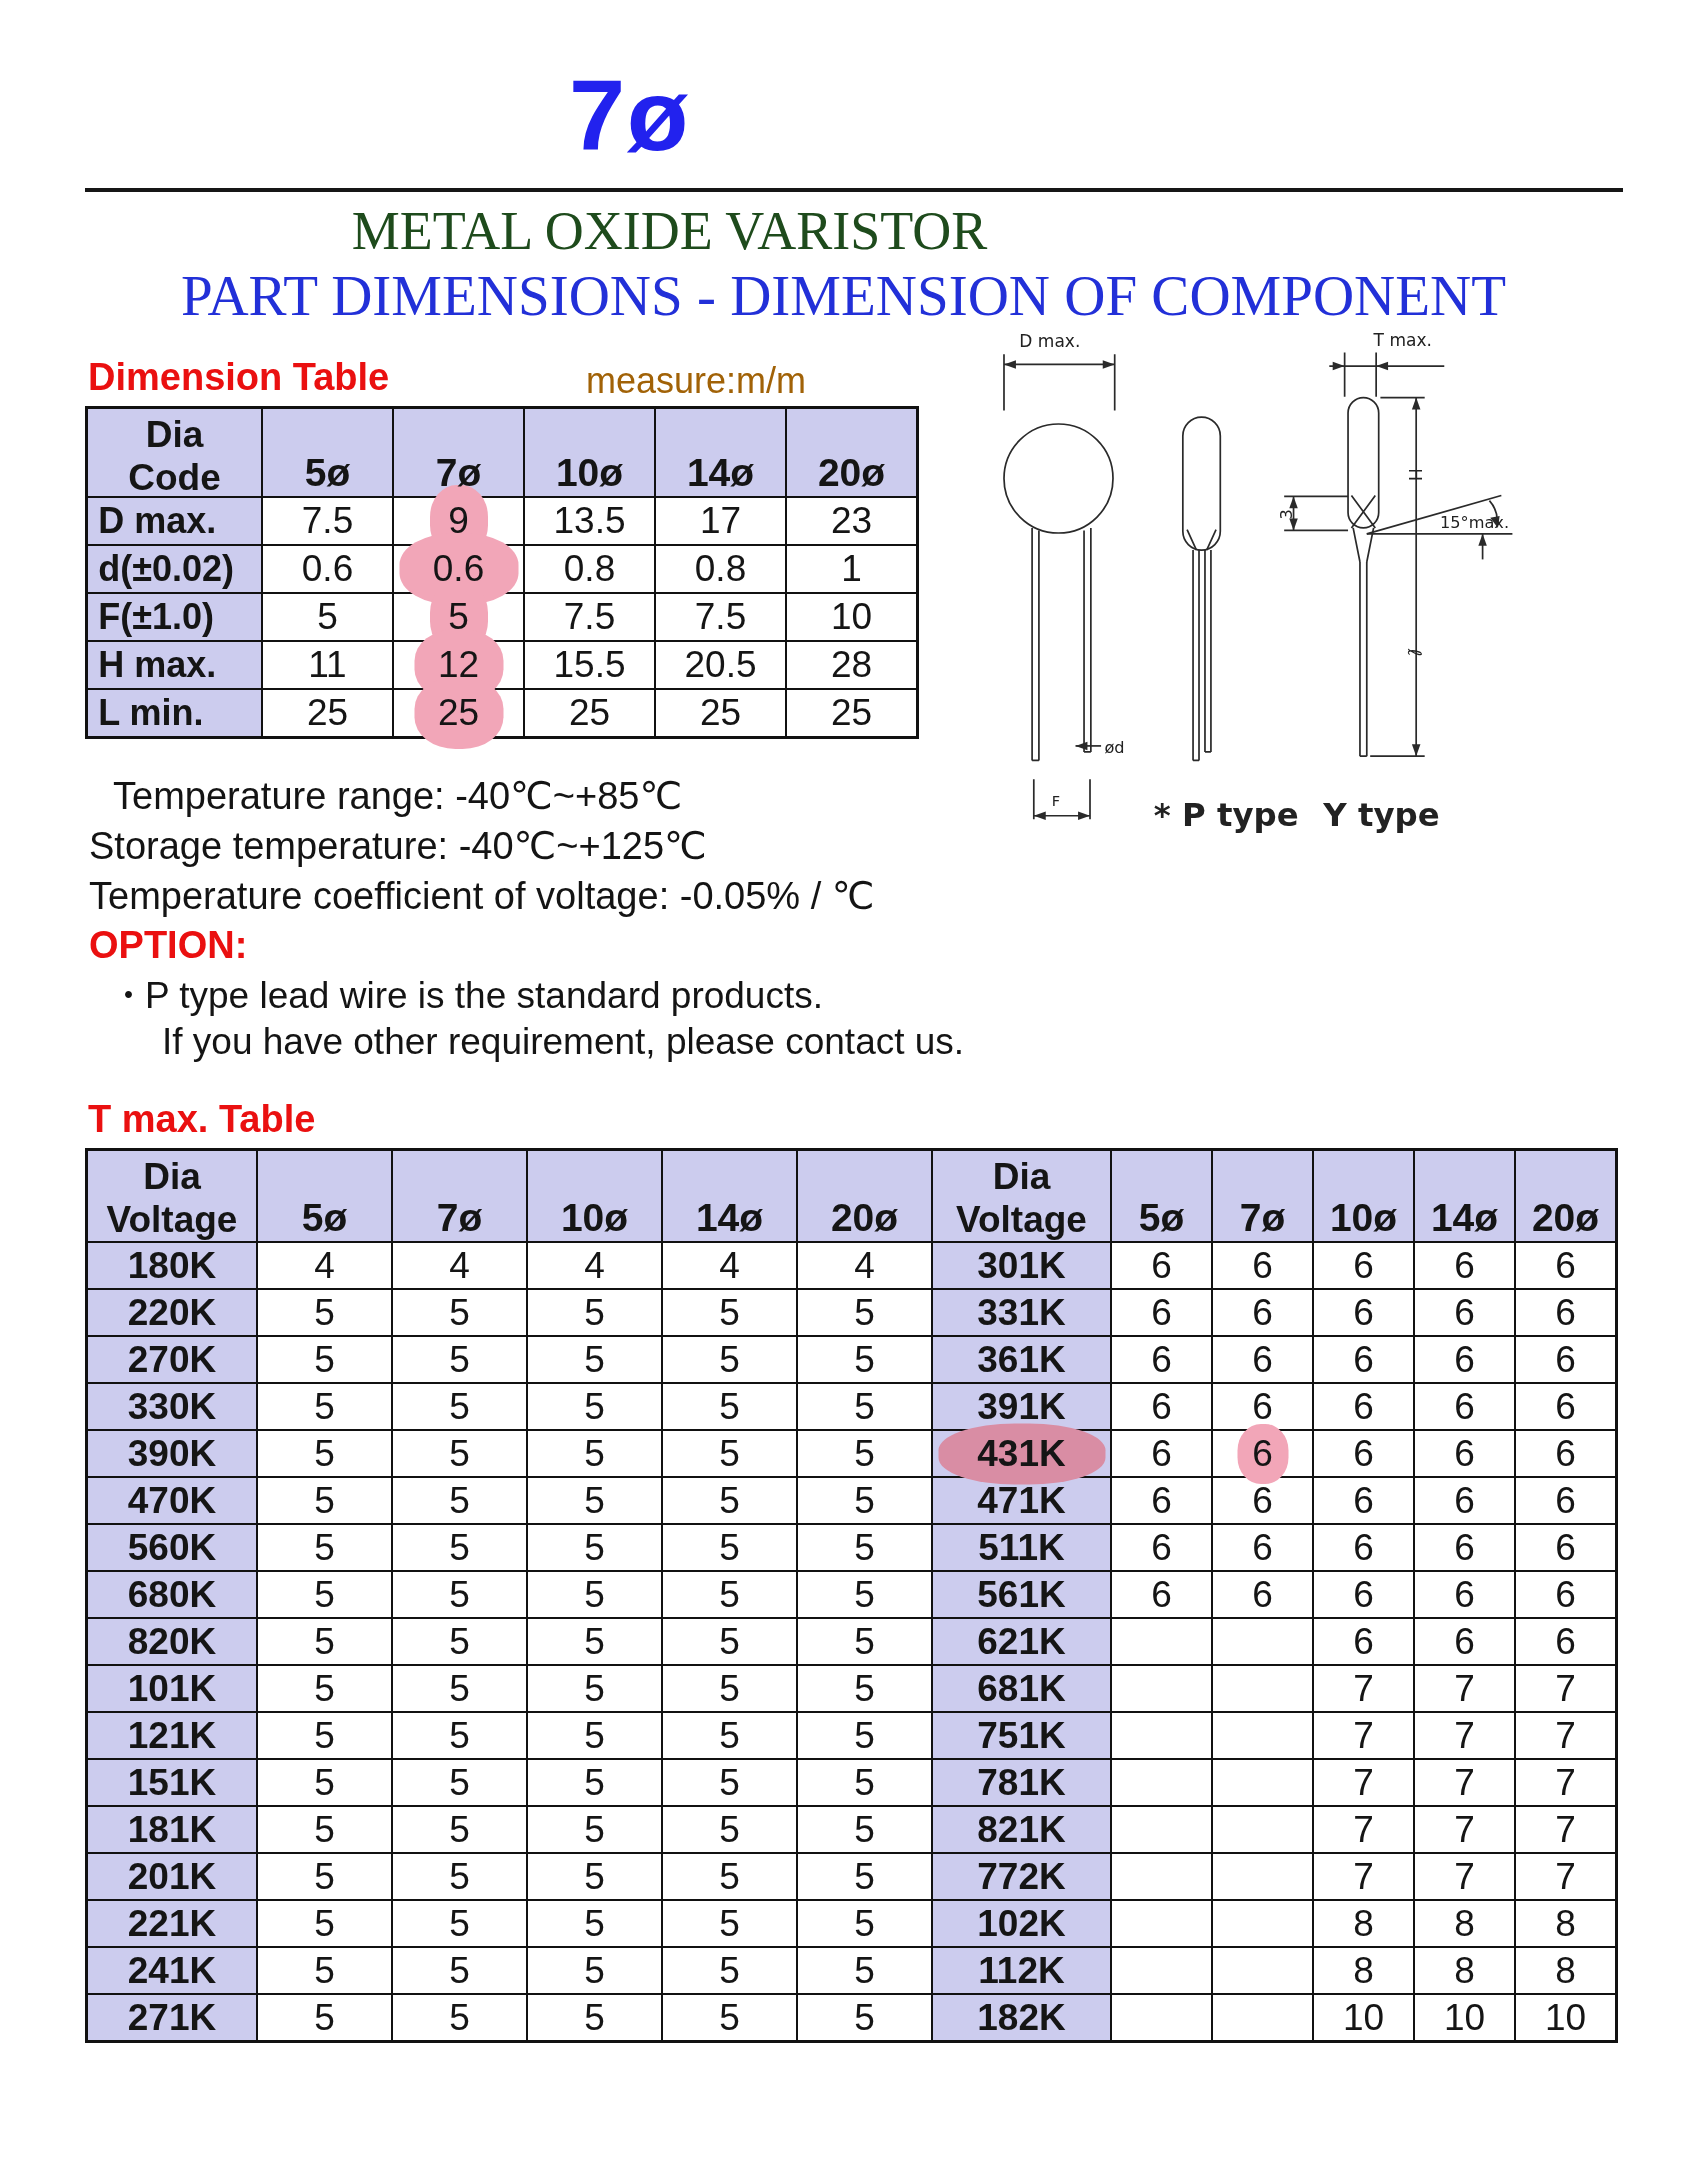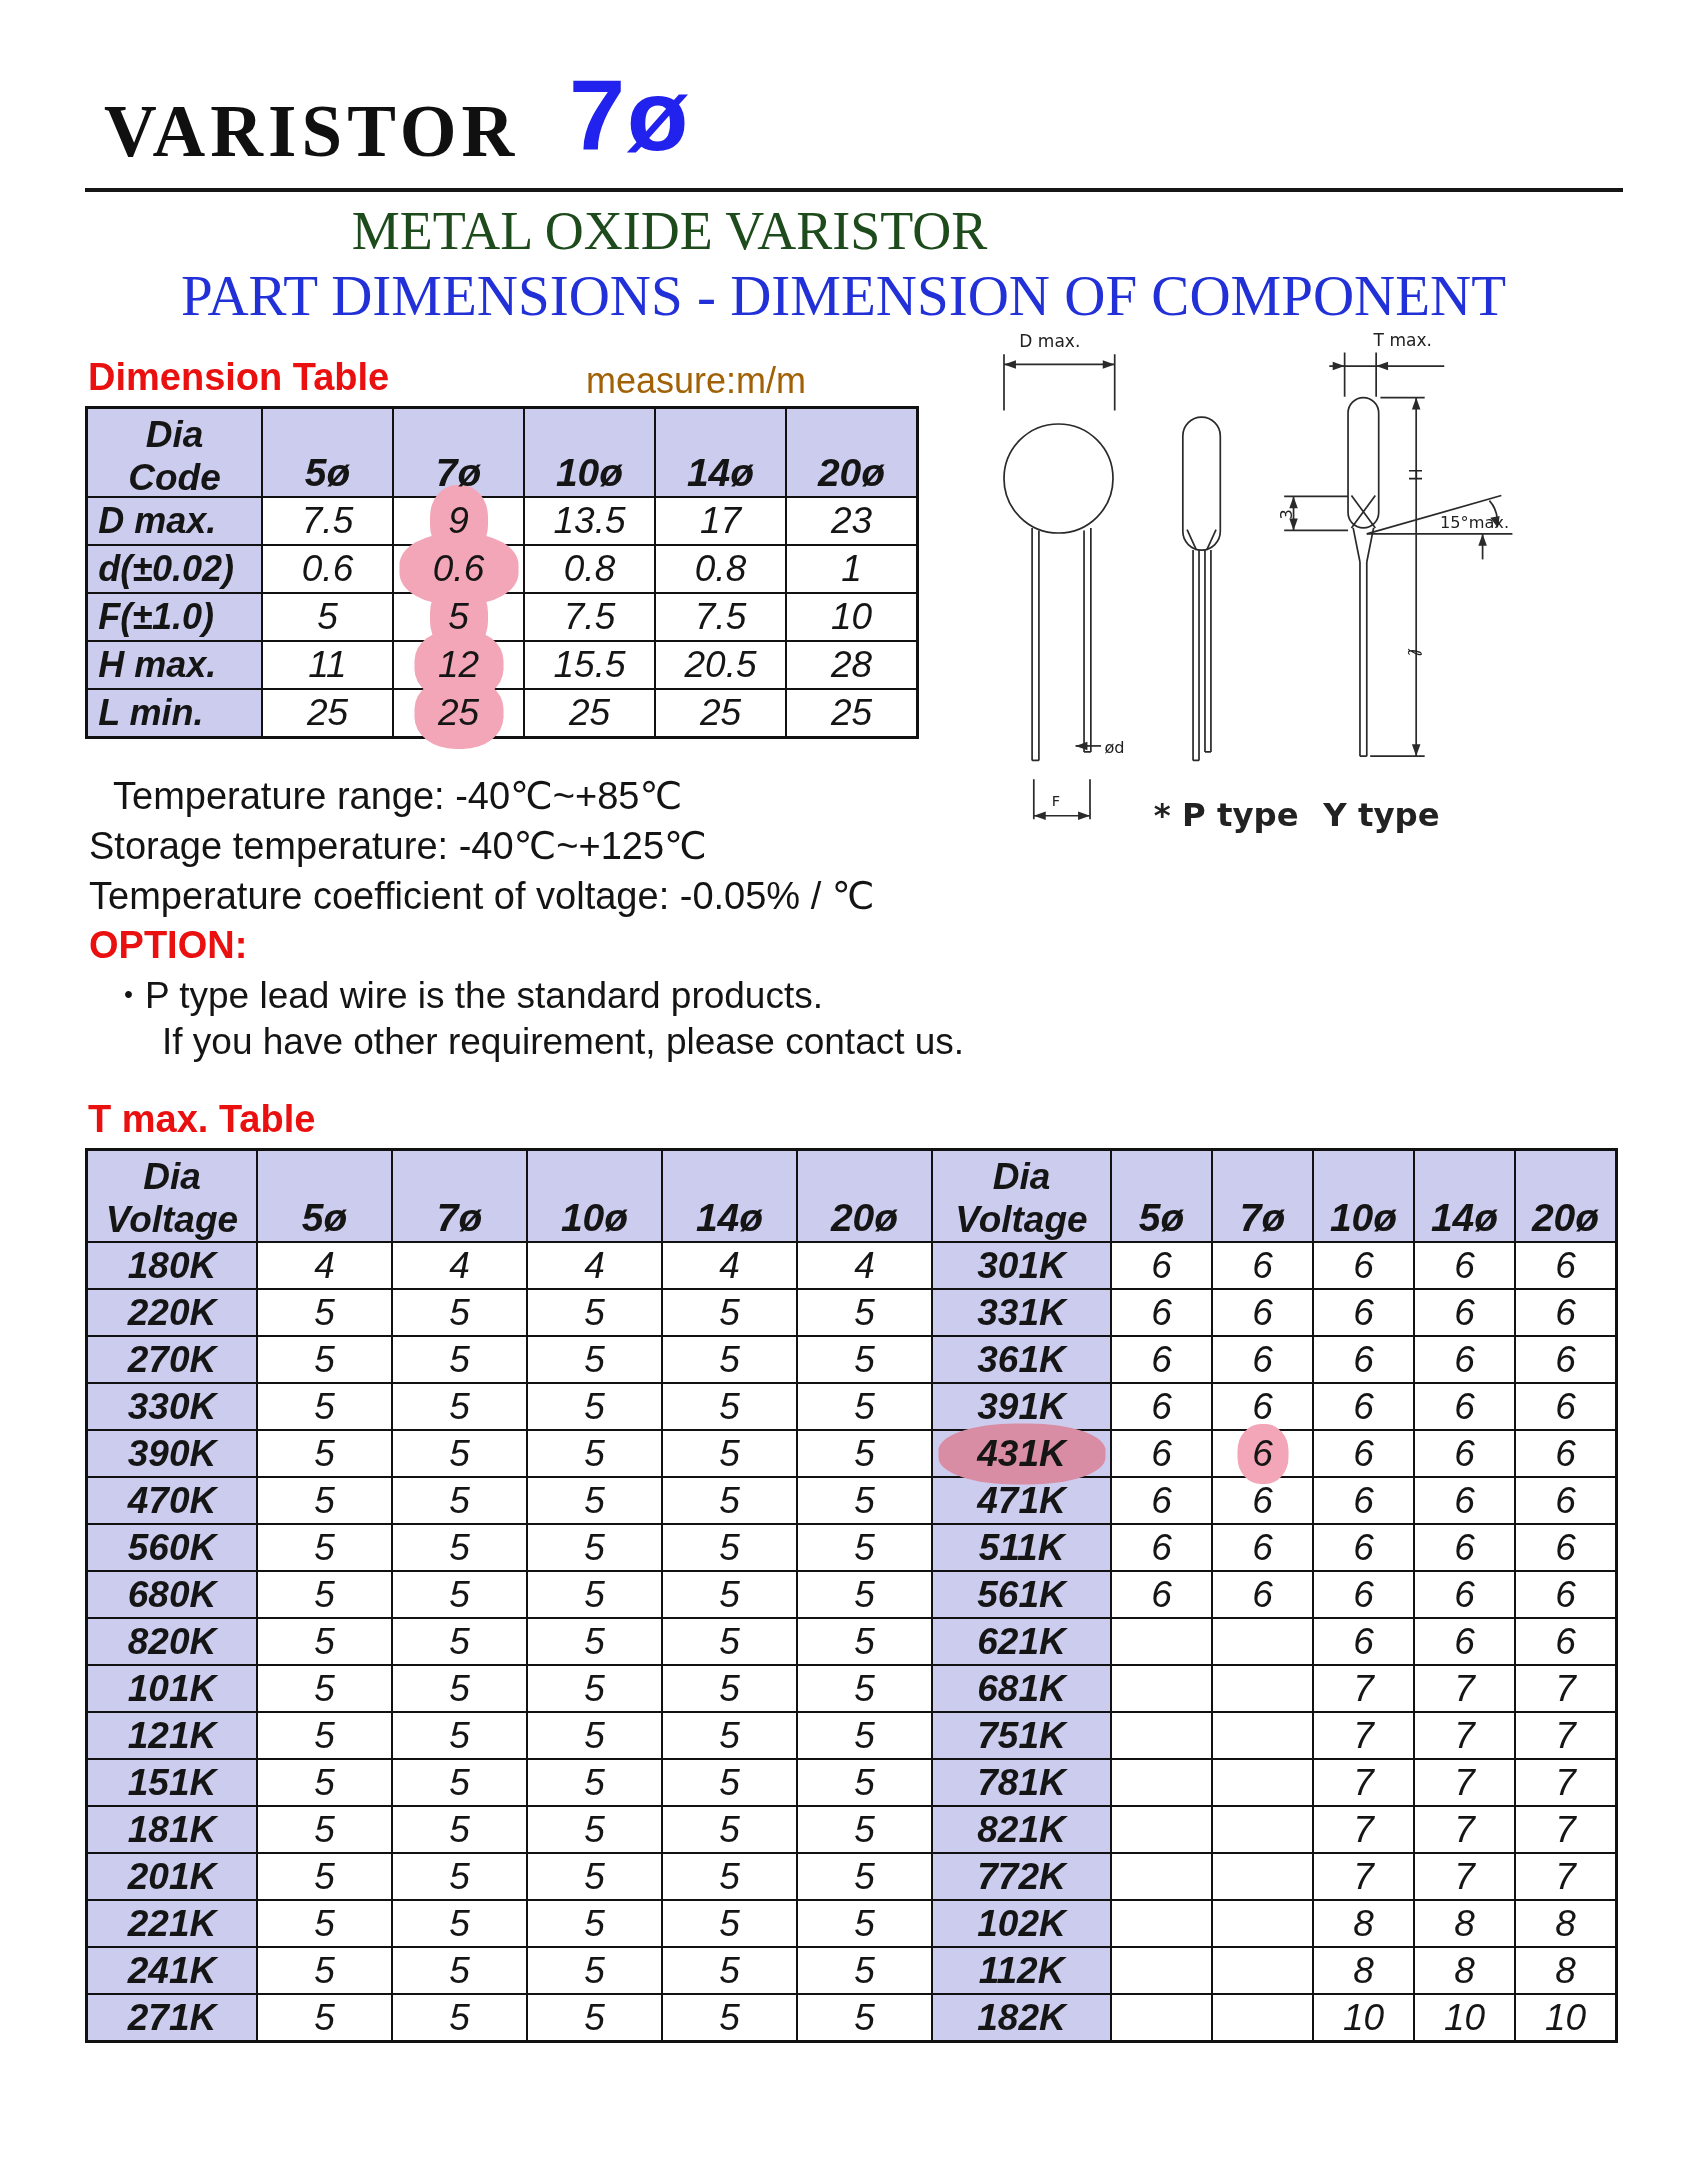--- a/index.html
+++ b/index.html
@@ -31,21 +31,21 @@
   .note { font-size:38px; color:#141414; }
   .note1 { left:89px; top:777px;margin-left:24px; }
   .note2 { left:89px; top:827px; }
   .note3 { left:89px; top:877px; }
   .option { left:89px; top:926px; }
   .bullet1 { left:124px; top:977px; font-size:37px; }
   .bullet2 { left:162px; top:1023px; font-size:37px; }
   .bullet-mark { font-size:25.6px; vertical-align:5.1px; margin-right:12px; }
 
   
-  .gridtable { position:absolute; display:grid; border:2.6px solid #111; background:#7f1d1d;font-style:italic; }
+  .gridtable { position:absolute; display:grid; border:2.6px solid #111; background:#7f1d1d; }
   #dim-table  { left:85px; top:406px;  grid-template-columns:175px repeat(5,131px); grid-template-rows:89px repeat(5,48px); }
   #tmax-table { left:85px; top:1148px; grid-template-columns:170px repeat(5,135px) 179px repeat(5,101px); grid-template-rows:92px repeat(17,47px); }
   .cell { border:1.7px solid #111; display:flex; align-items:center; justify-content:center;
           position:relative; font-size:37px; background:#fff; }
   .lav  { background:#ccccee; }
   .head { font-weight:bold; font-size:39px; align-items:flex-end; padding-bottom:1px; }
   .corner { flex-direction:column; justify-content:space-around; font-weight:bold; font-size:37px;
             padding:5.1px 0; line-height:1.15; }
   .rowlab { font-weight:bold; font-size:36px; justify-content:flex-start; padding-left:10.2px; }
   .vlab   { font-weight:bold; font-size:37px; }
@@ -56,21 +56,20 @@
 
   
   #drawing { position:absolute; left:980px; top:315px; width:639px; height:528px; }
   #drawing text { font-family:"DejaVu Sans", sans-serif; fill:#222; }
 </style>
 </head>
 <body>
 
 <div class="page">
 
-  <div class="abs t-black">VARISTOR</div>
   <div class="abs t-blue">7ø</div>
   <div class="abs rule"></div>
   <div class="abs h-green">METAL OXIDE VARISTOR</div>
   <div class="abs h-blue">PART DIMENSIONS - DIMENSION OF COMPONENT</div>
 
   <div class="abs red-label dim-title">Dimension Table</div>
   <div class="abs measure">measure:m/m</div>
 
   <div id="dim-table" class="gridtable">
       <div class="cell lav corner">

